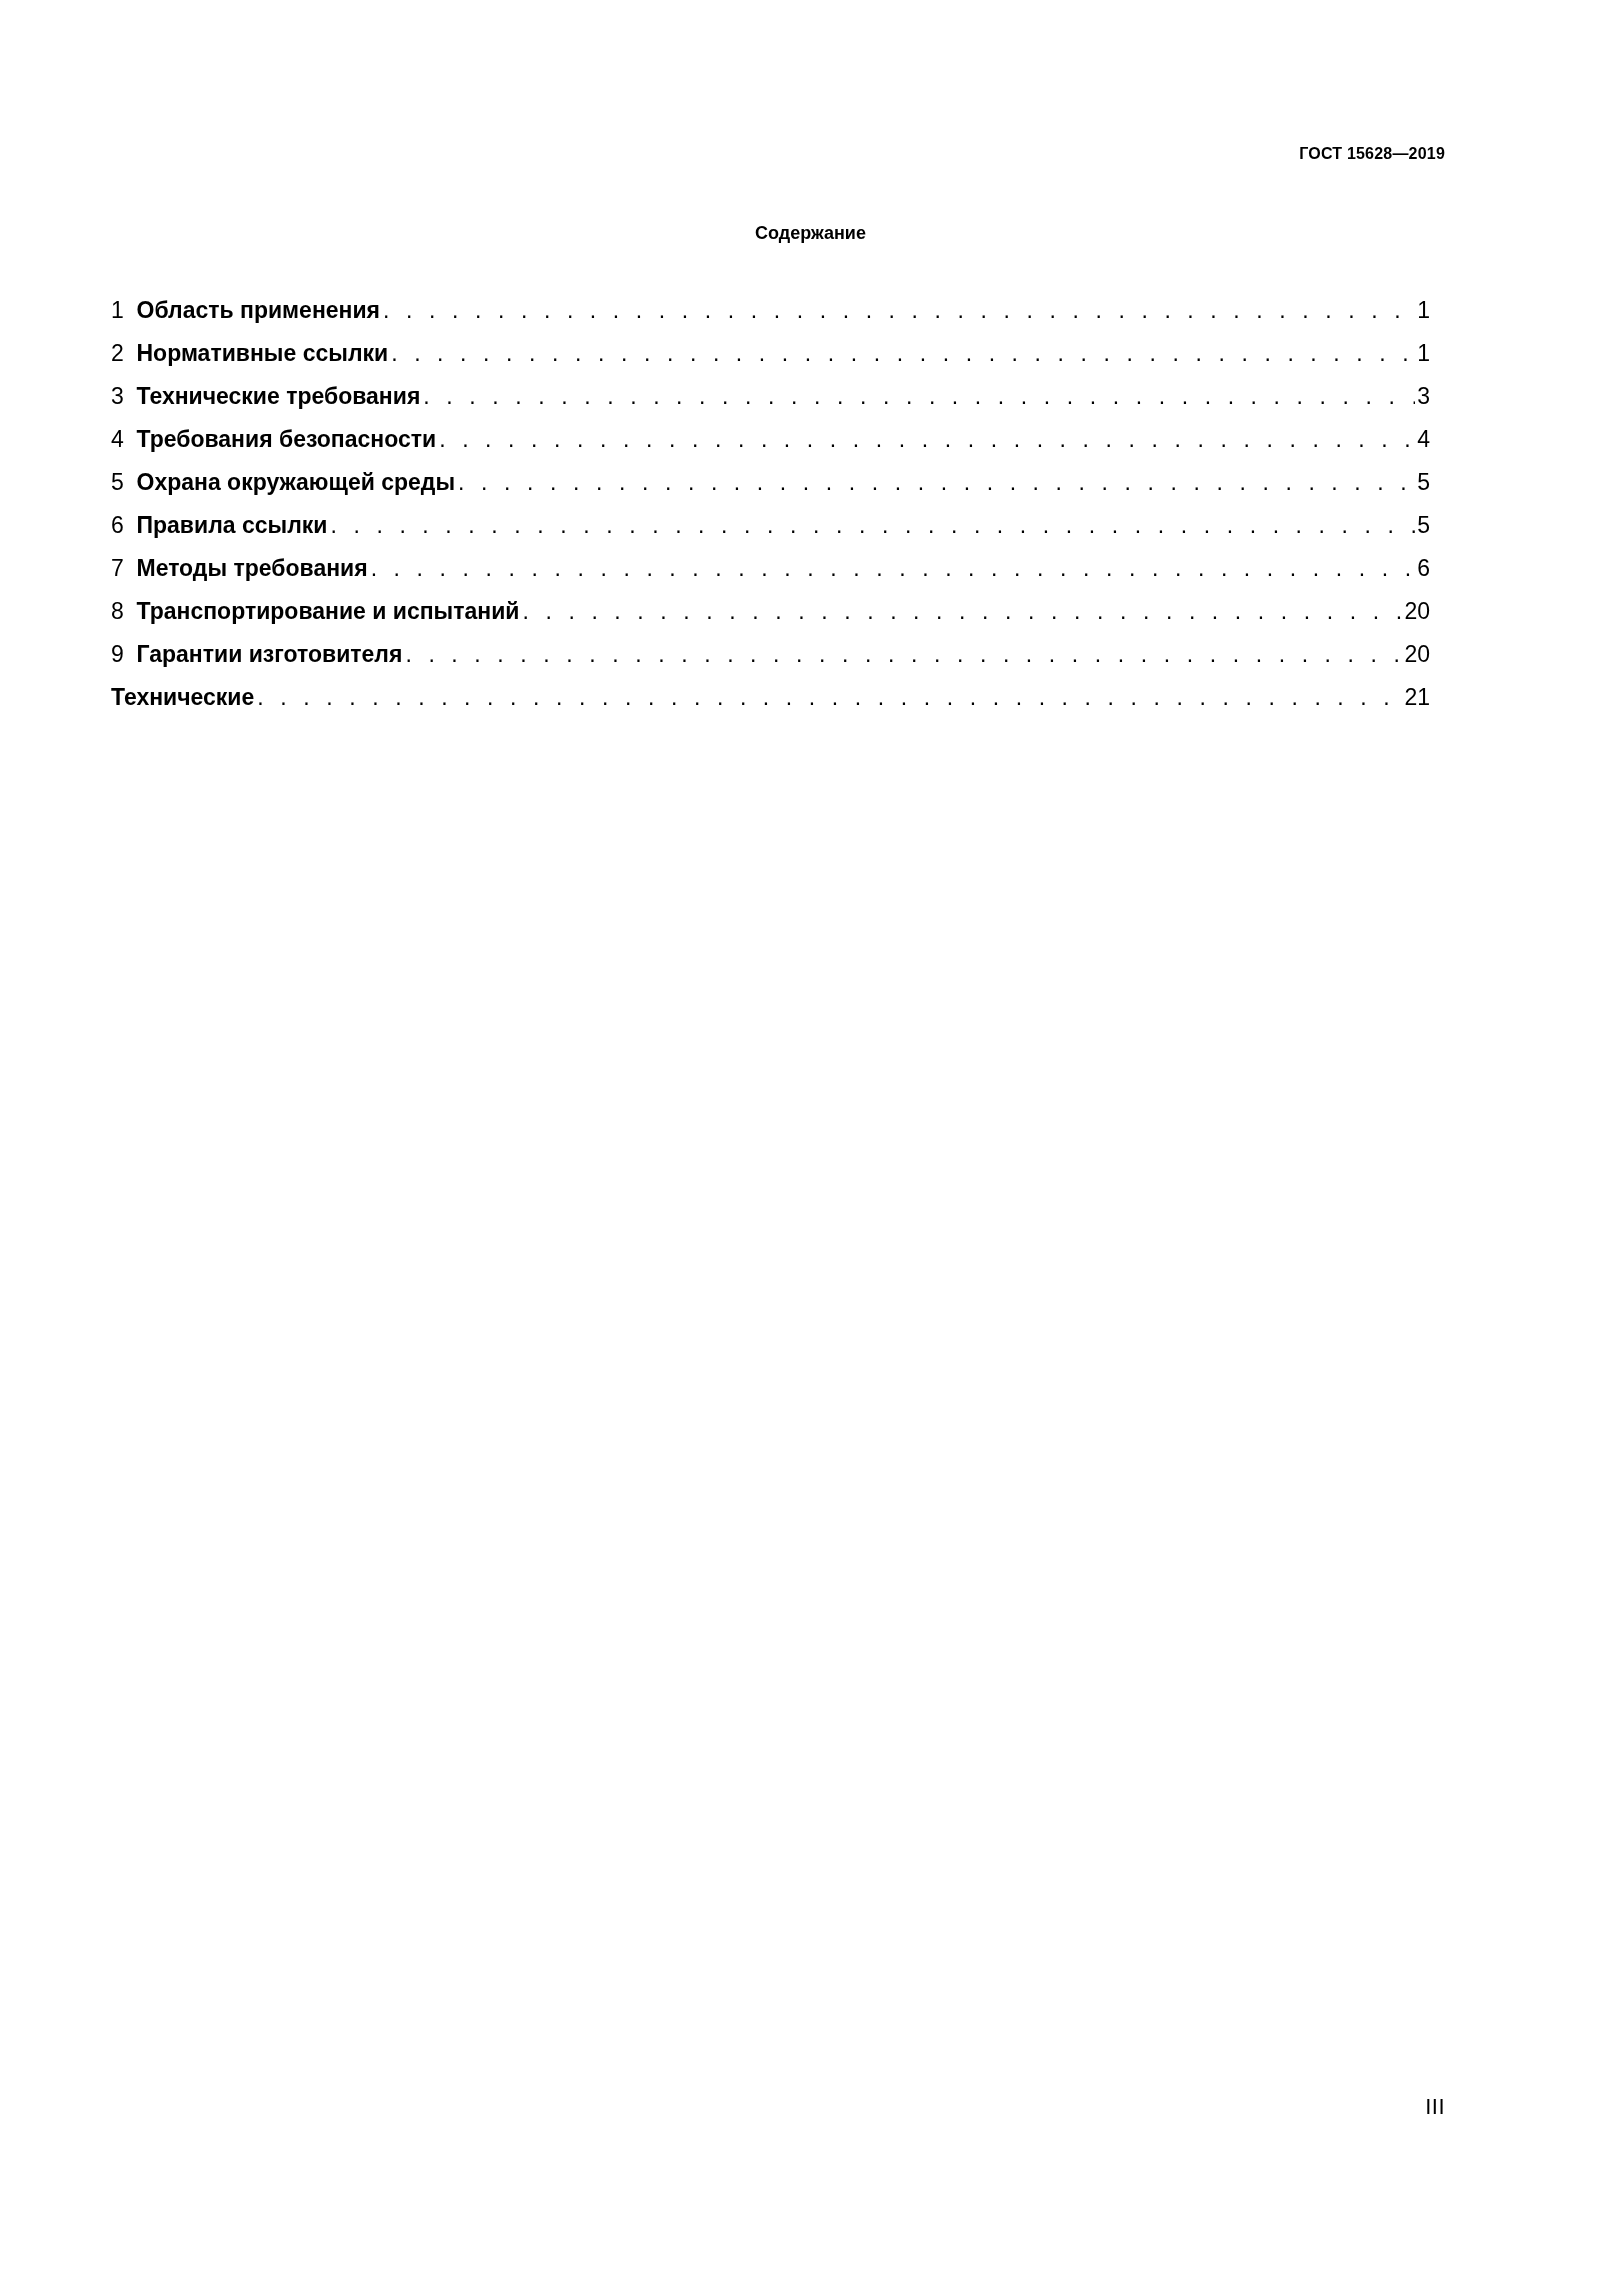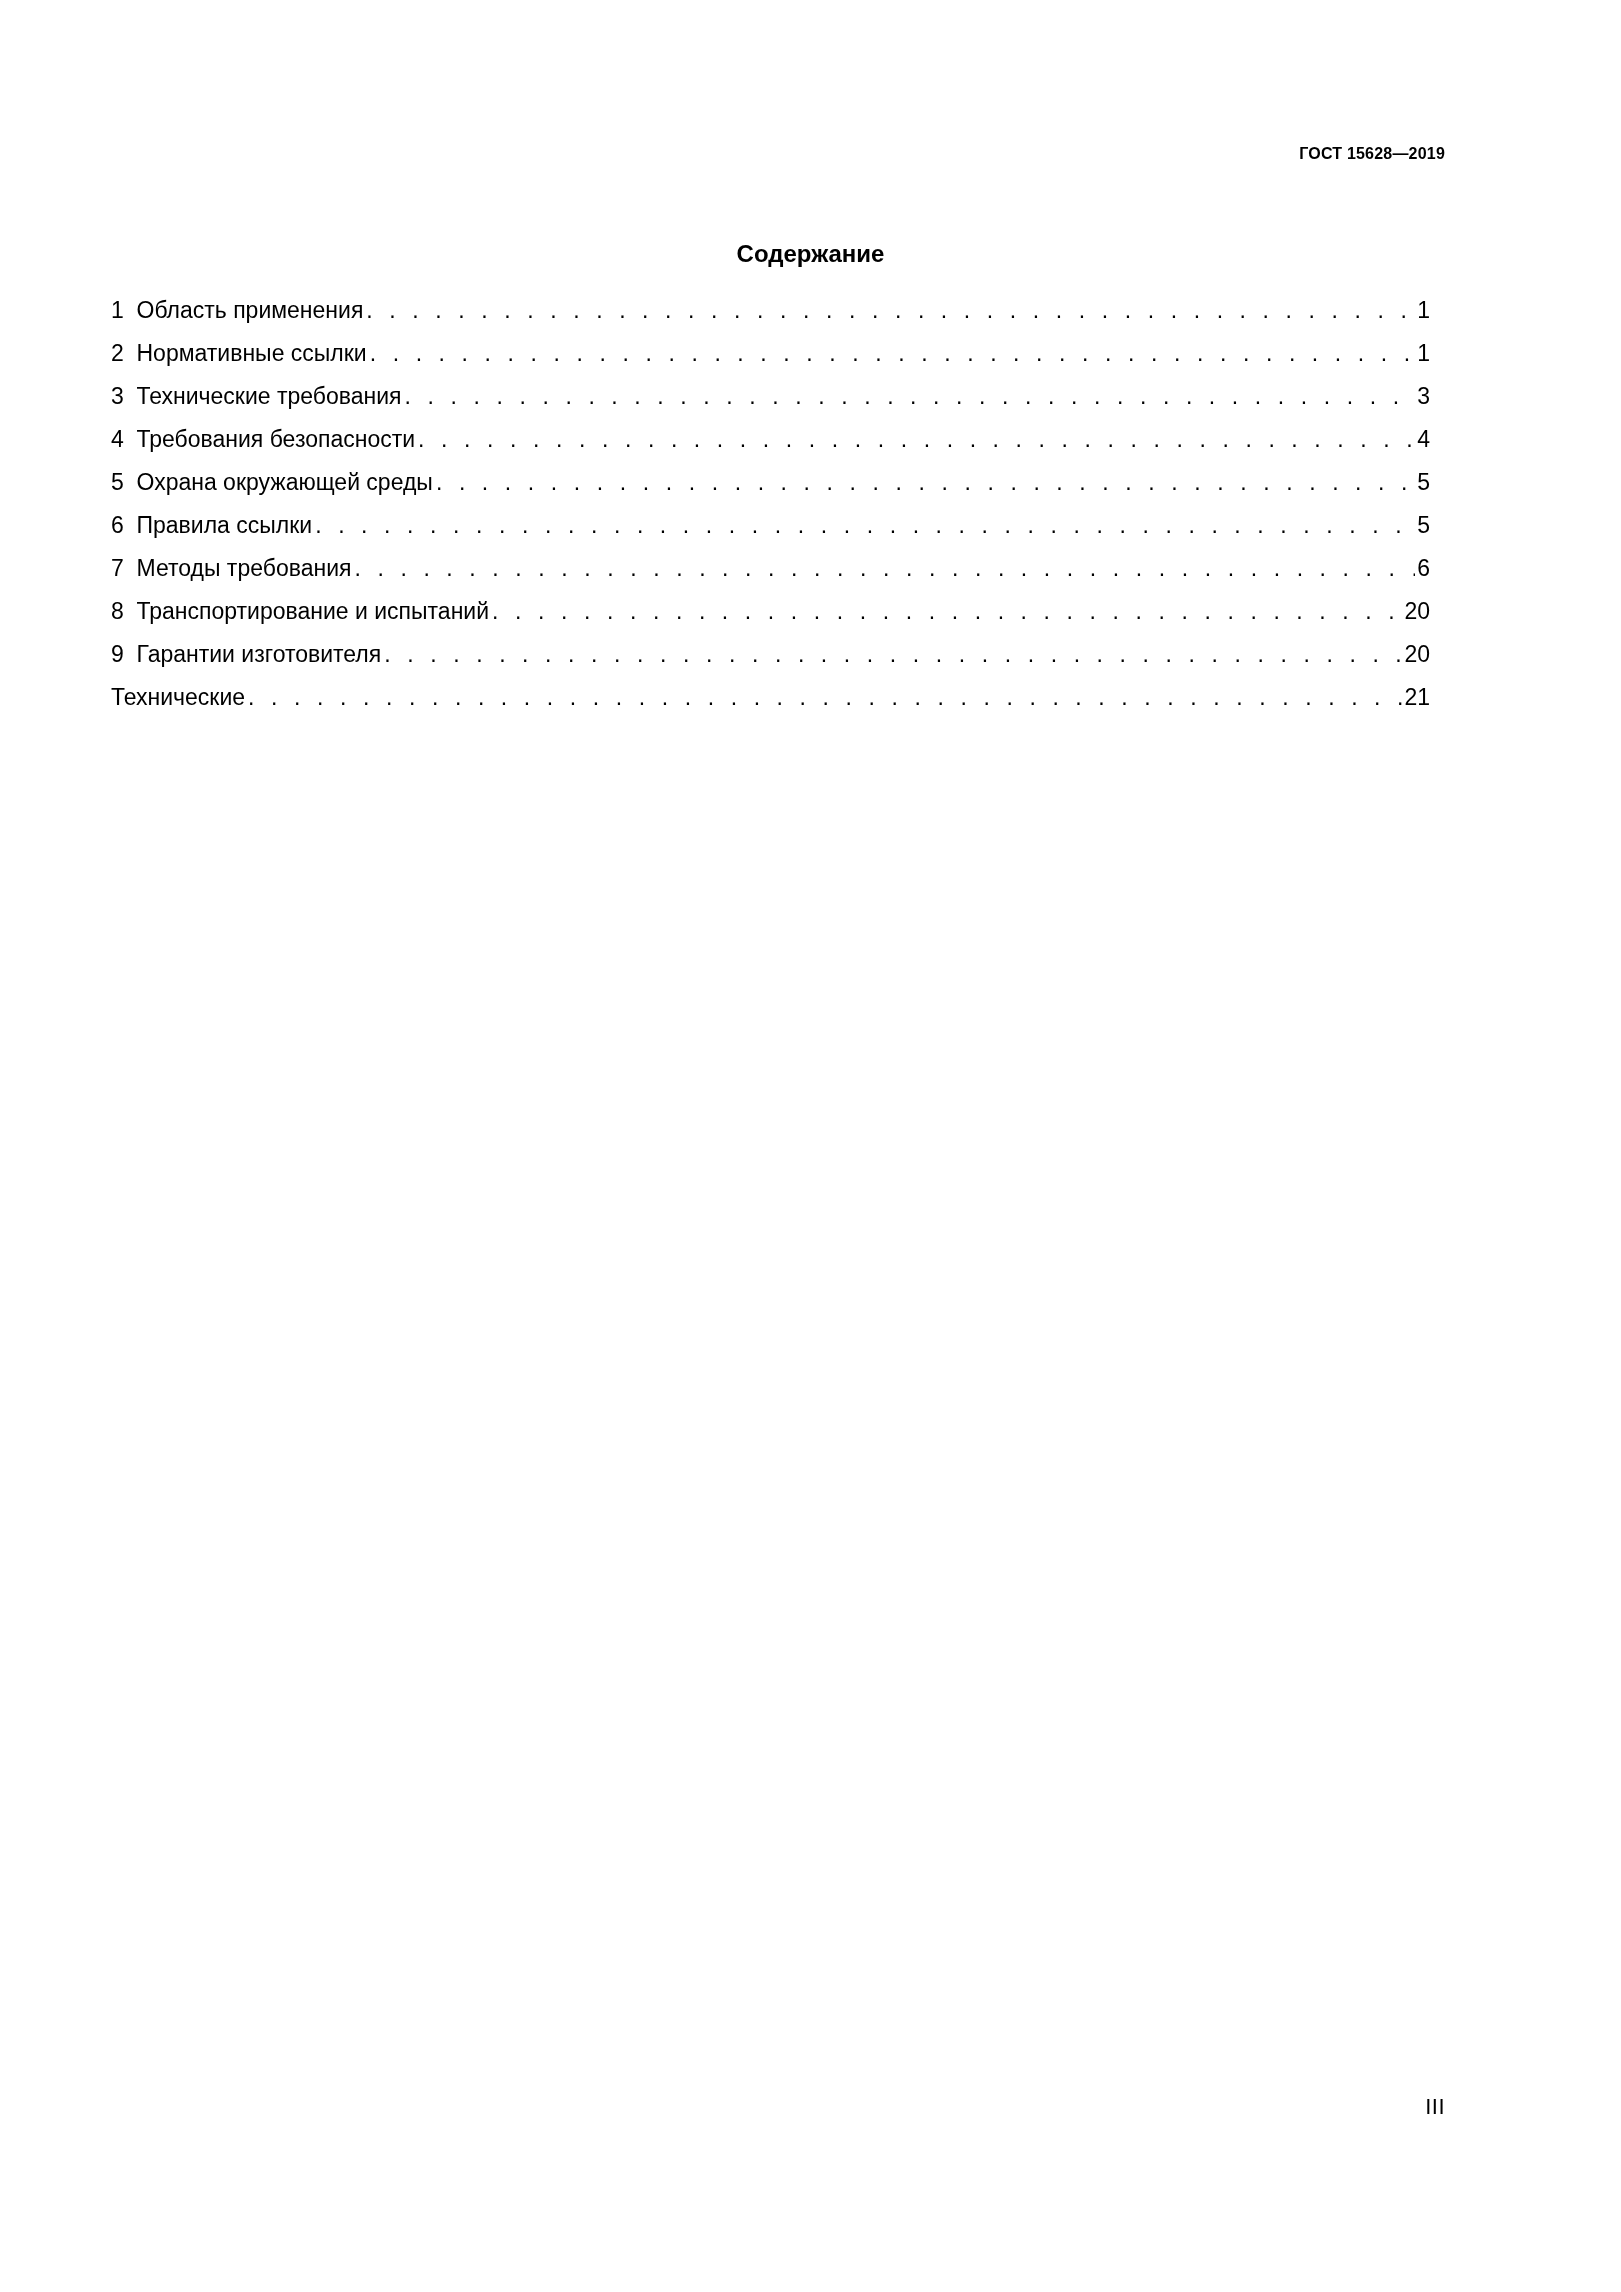--- a/index.html
+++ b/index.html
@@ -20,25 +20,25 @@
     position: absolute;
     top: 145px;
     right: 176px;
     font-size: 16px;
     font-weight: bold;
     letter-spacing: 0.2px;
     white-space: nowrap;
   }
   .toc-title {
     position: absolute;
-    top: 240px;
+    top: 223px;
     left: 0;
     width: 1621px;
     text-align: center;
-    font-size: 24px;
+    font-size: 18px;
     font-weight: bold;
   }
   .toc {
     position: absolute;
     top: 289px;
     left: 111px;
     width: 1319px;
   }
   .toc-row {
     display: flex;
@@ -48,20 +48,21 @@
     white-space: nowrap;
   }
   .toc-num {
     width: 25.5px;
     flex: 0 0 25.5px;
     text-align: left;
   }
   .toc-label {
     flex: 0 0 auto;
     padding-right: 2px;
+    font-weight: bold;
   }
   .toc-dots {
     flex: 1 1 auto;
     overflow: hidden;
     white-space: nowrap;
     margin: 0 1px;
     letter-spacing: 5.1px;
     color: #000;
     font-size: 23px;
   }

